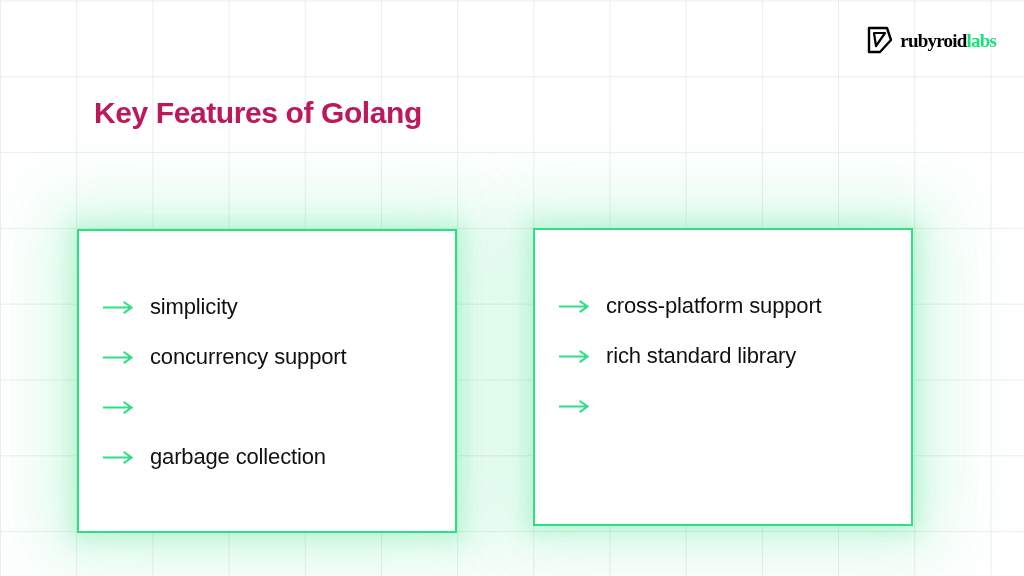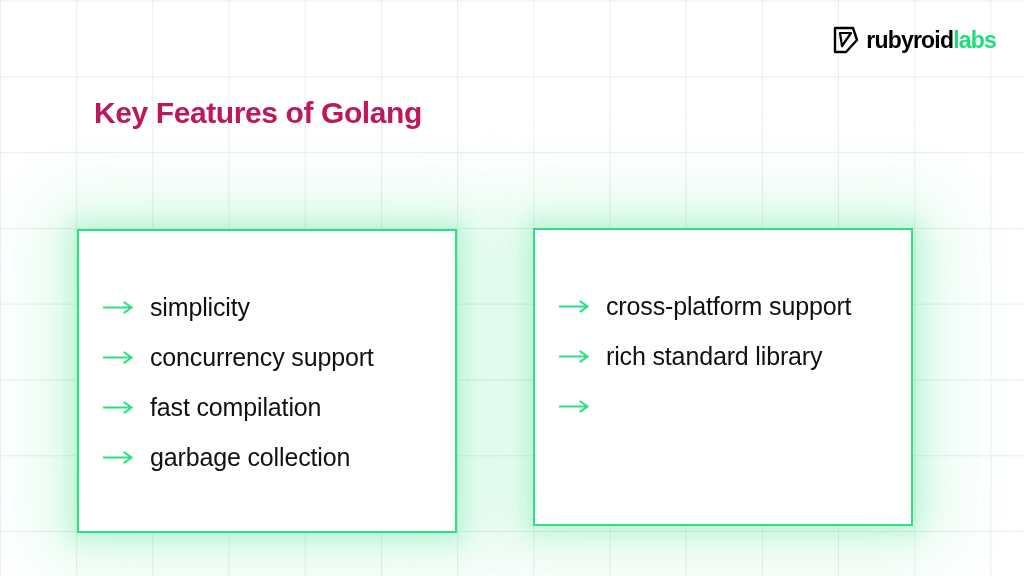--- a/index.html
+++ b/index.html
@@ -45,22 +45,22 @@
     gap: 7px;
     height: 32px;
   }
   #logo .mark {
     width: 26px;
     height: 28px;
     display: block;
     flex: none;
   }
   #logo .wordmark {
-    font-family: Liberation Sans, sans-serif;
-    font-size: 23px;
+    font-family: Liberation Serif, serif;
+    font-size: 19px;
     font-weight: 700;
     letter-spacing: -0.8px;
     line-height: 1;
     white-space: nowrap;
   }
   #logo .wm-dark  { color: #000000; }
   #logo .wm-green { color: #19E07B; }
 
   
   #title {
@@ -108,21 +108,21 @@
     height: 50px;
     gap: 17px;
   }
   .arrow-icon {
     flex: none;
     width: 30px;
     height: 13px;
     display: block;
   }
   .feature-label {
-    font-size: 25px;
+    font-size: 22px;
     font-weight: 400;
     color: #111111;
     letter-spacing: -0.15px;
     line-height: 1;
     white-space: nowrap;
   }
 </style>
 </head>
 <body>
 
@@ -161,21 +161,20 @@
           </svg>
         </span>
         <span class="feature-label">concurrency support</span>
       </li>
       <li class="feature-item">
         <span class="arrow-icon">
           <svg class="arrow-icon" viewBox="0 0 30 13" xmlns="http://www.w3.org/2000/svg">
             <path d="M0 6.5 H27 M21.5 1.5 L28.5 6.5 L21.5 11.5" fill="none" stroke="#2DE084" stroke-width="2" stroke-linecap="square" stroke-linejoin="miter"></path>
           </svg>
         </span>
-        <span class="feature-label">fast compilation</span>
       </li>
       <li class="feature-item">
         <span class="arrow-icon">
           <svg class="arrow-icon" viewBox="0 0 30 13" xmlns="http://www.w3.org/2000/svg">
             <path d="M0 6.5 H27 M21.5 1.5 L28.5 6.5 L21.5 11.5" fill="none" stroke="#2DE084" stroke-width="2" stroke-linecap="square" stroke-linejoin="miter"></path>
           </svg>
         </span>
         <span class="feature-label">garbage collection</span>
       </li>
     </ul>

